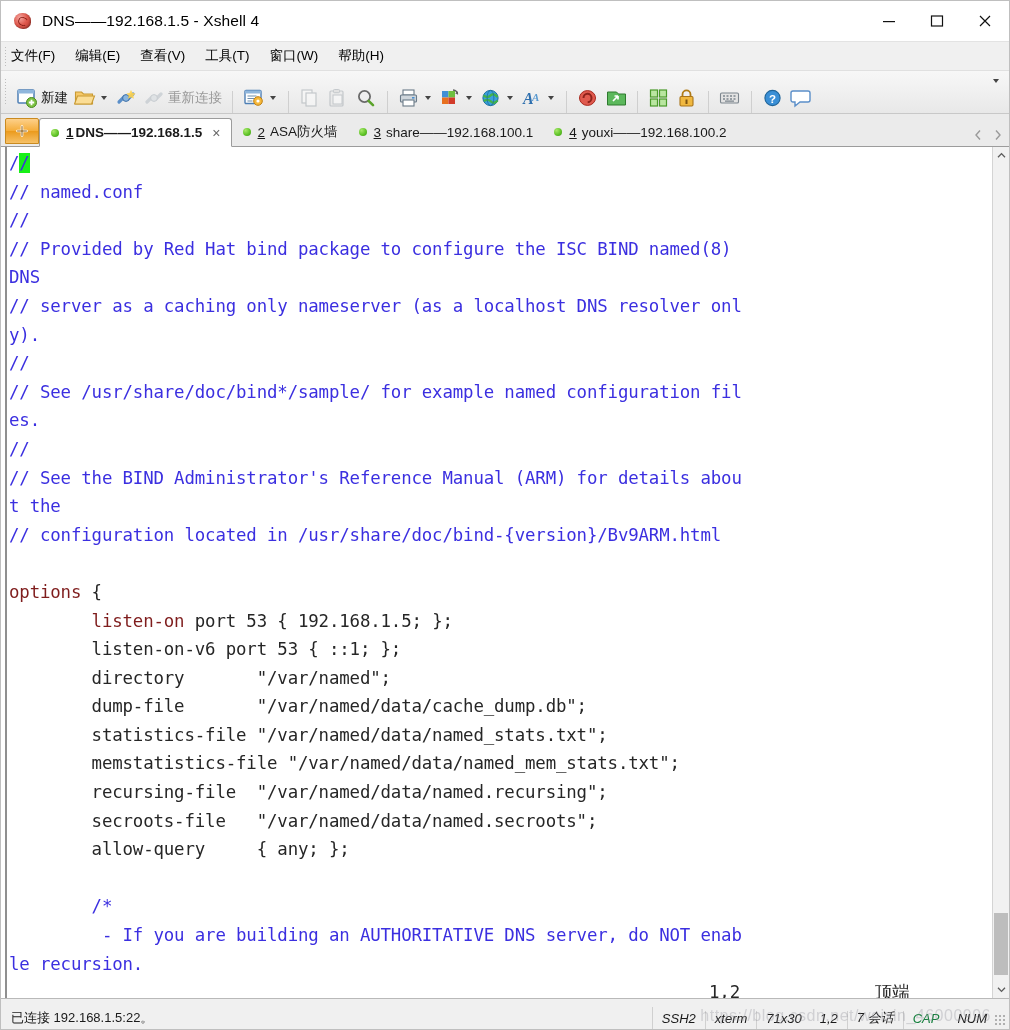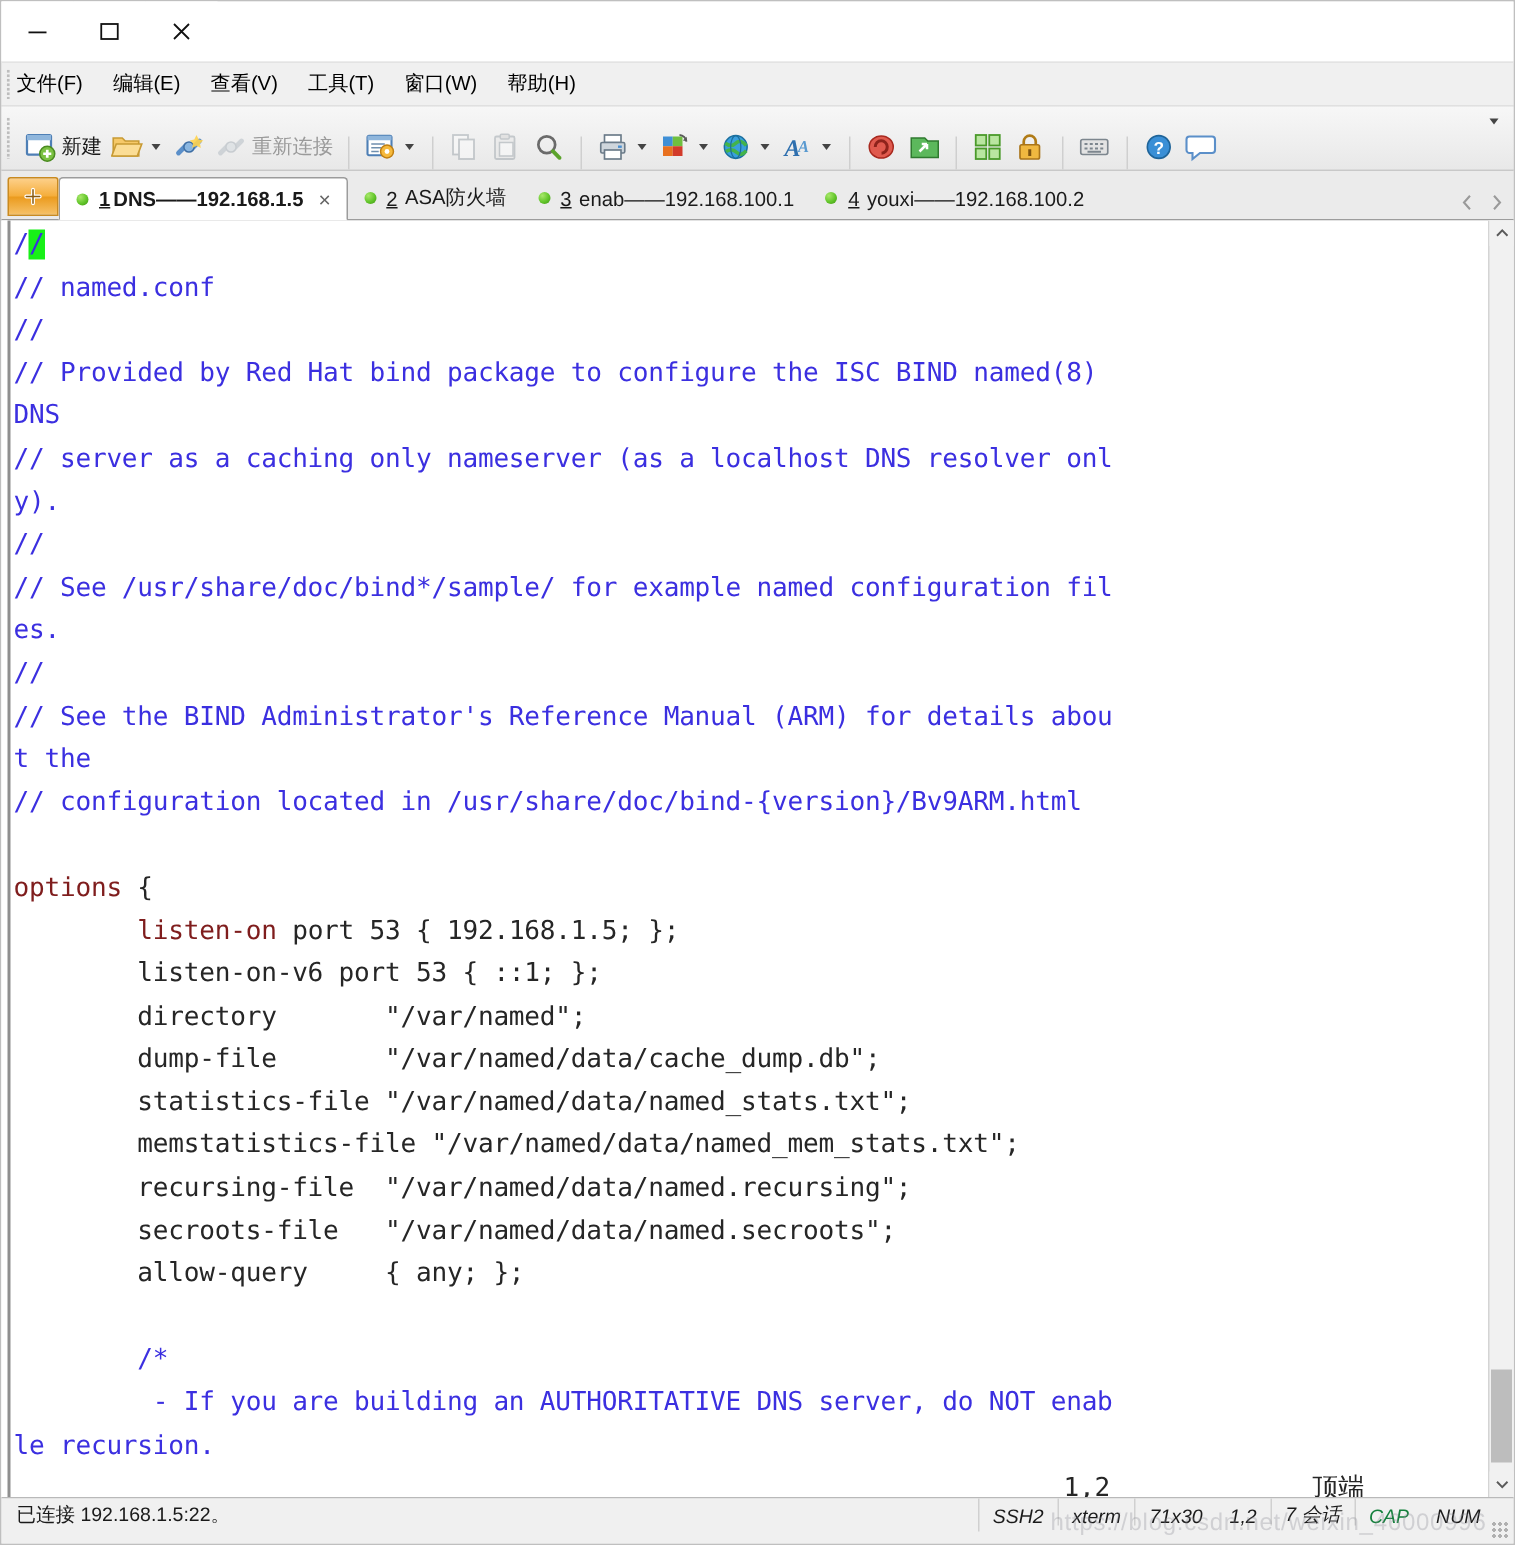--- a/index.html
+++ b/index.html
@@ -300,21 +300,21 @@
     height: 62px;
     background: #bdbdbd;
   }
 
   
   .statusbar {
     height: 16px;
     min-height: 30px;
     background: #f0f0f0;
     display: flex;
-    align-items: flex-start;
+    align-items: flex-end;
     font-size: 13px;
     color: #1a1a1a;
     position: relative;
   }
   .sb-cell {
     padding: 0 9px;
     height: 22px;
     display: flex;
     align-items: center;
     white-space: nowrap;
@@ -355,20 +355,27 @@
     pointer-events: none;
     font-family: "Liberation Sans", sans-serif;
   }
 </style>
 </head>
 <body>
 
 <div class="app">
 
   <div class="titlebar">
+    <div class="title-left">
+      <span class="app-icon">
+        <span class="shell"></span>
+          <span class="swirl"></span>
+      </span>
+      <span class="title-text">DNS——192.168.1.5 - Xshell 4</span>
+    </div>
     <div class="winbtns">
       <div class="winbtn">
         <svg class="icon" width="14" height="14" viewBox="0 0 14 14">
           <rect x="1" y="7" width="12" height="1.2" fill="#111"></rect>
         </svg>
       </div>
       <div class="winbtn">
         <svg class="icon" width="14" height="14" viewBox="0 0 14 14">
           <rect x="1.5" y="2" width="11" height="10" fill="none" stroke="#111" stroke-width="1.2"></rect>
         </svg>
@@ -587,21 +594,21 @@
 
     <div class="tab">
       <span class="tab-dot"></span>
       <span class="tab-num">2</span>
       <span style="margin-left:5px">ASA防火墙</span>
     </div>
 
     <div class="tab">
       <span class="tab-dot"></span>
       <span class="tab-num">3</span>
-      <span style="margin-left:5px">enab——192.168.100.1</span>
+      <span style="margin-left:5px">share——192.168.100.1</span>
     </div>
 
     <div class="tab">
       <span class="tab-dot"></span>
       <span class="tab-num">4</span>
       <span style="margin-left:5px">youxi——192.168.100.2</span>
     </div>
 
     <div class="tab-navs">
       <svg width="10" height="12" viewBox="0 0 10 12">

